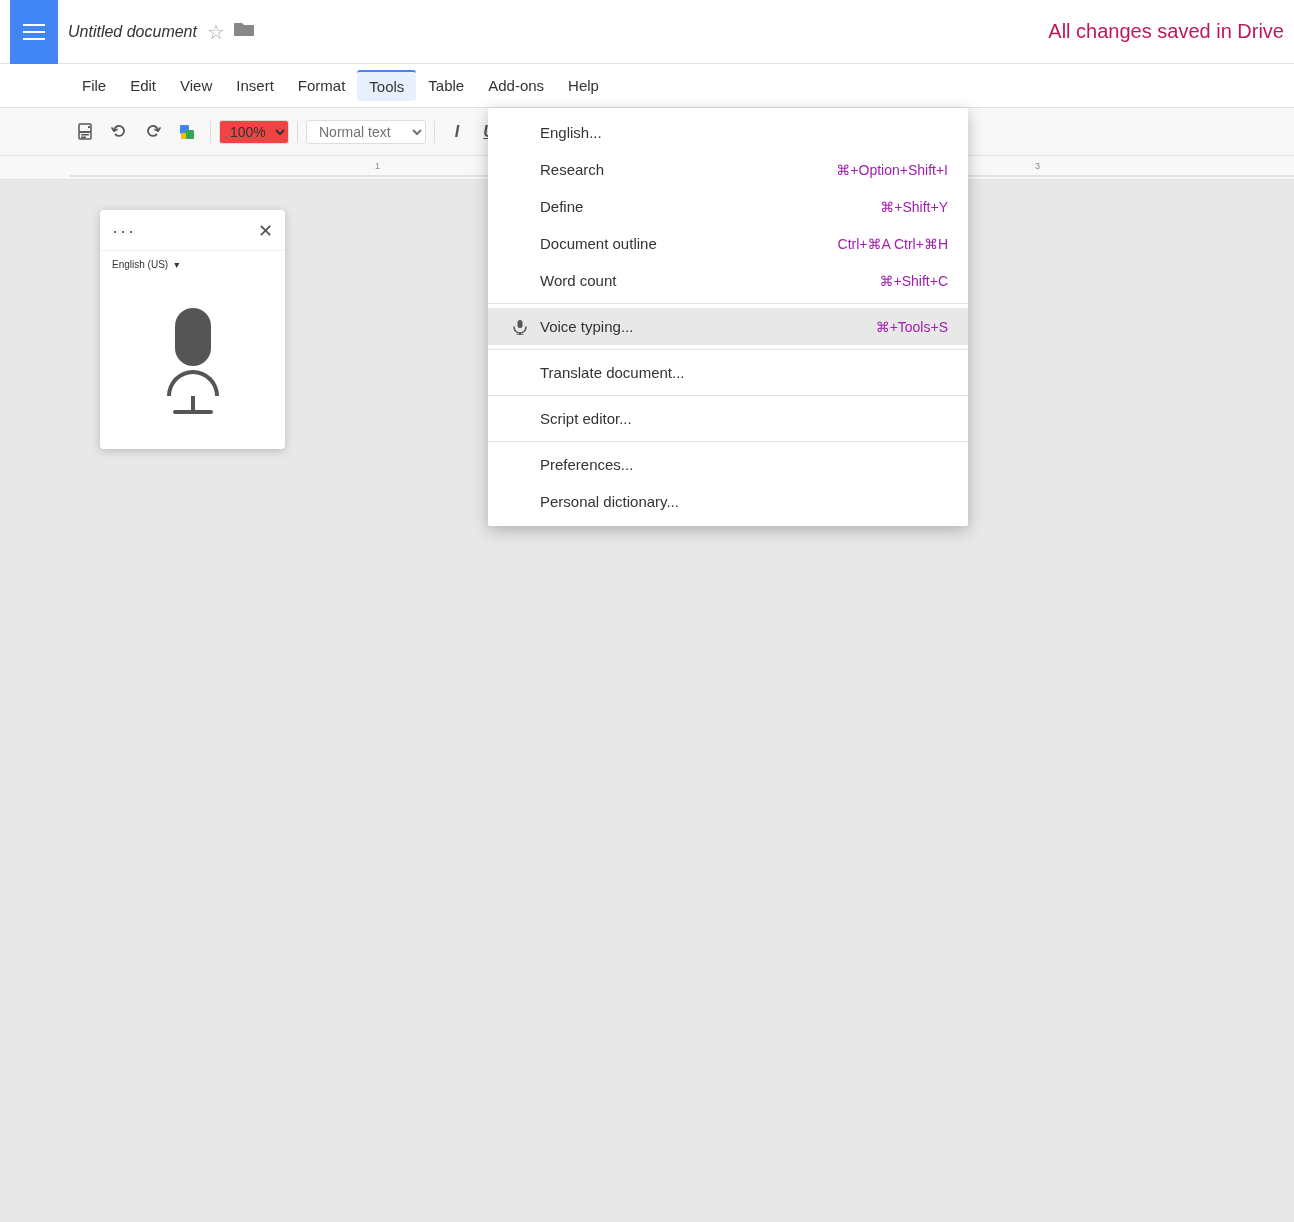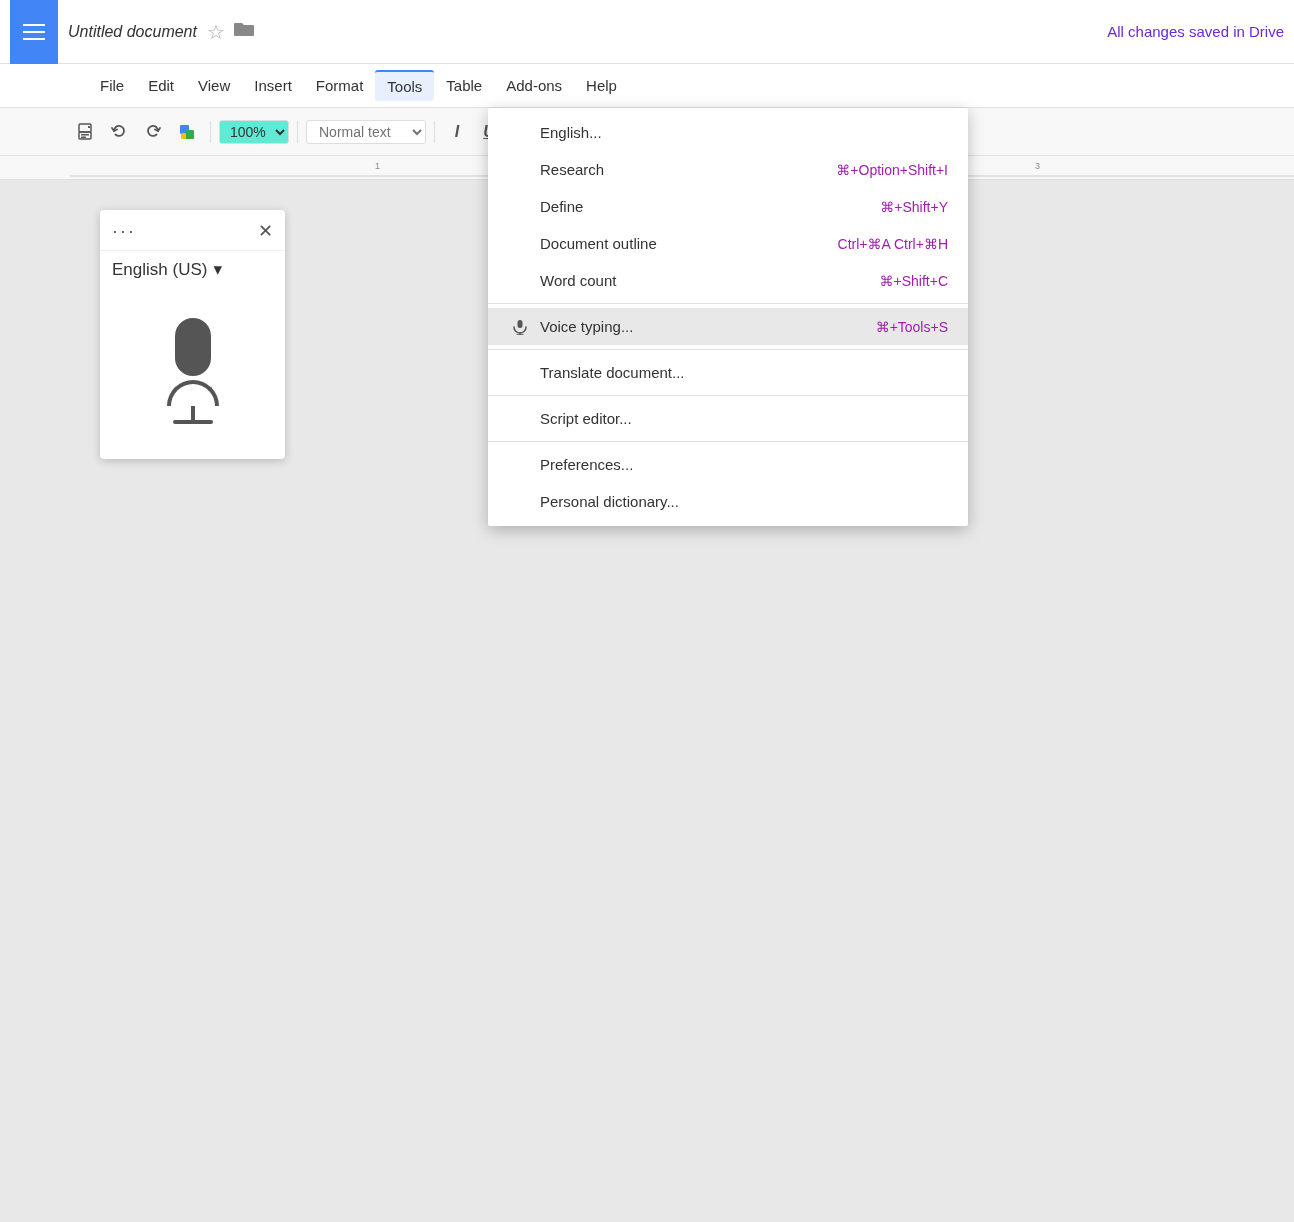--- a/index.html
+++ b/index.html
@@ -64,34 +64,34 @@
     }
 
     #folder-icon {
       font-size: 20px;
       color: #aaa;
       margin-right: 20px;
       cursor: pointer;
     }
 
     #saved-status {
-      color: #6d28d9;
-      font-size: 15px;
+      color: #be185d;
+      font-size: 20px;
       margin-left: auto;
       white-space: nowrap;
     }
 
     
     #menu-bar {
       display: flex;
       align-items: center;
       height: 44px;
       background: #fff;
       border-bottom: 1px solid #e0e0e0;
-      padding: 0 88px;
+      padding: 0 70px;
       position: relative;
       z-index: 10;
     }
 
     .menu-item {
       padding: 6px 12px;
       font-size: 15px;
       color: #333;
       cursor: pointer;
       border-radius: 3px;
@@ -137,21 +137,21 @@
       background: #ddd;
       margin: 0 4px;
     }
 
     #zoom-select {
       font-size: 14px;
       color: #333;
       border: 1px solid #ddd;
       border-radius: 3px;
       padding: 2px 6px;
-      background: #5eead4;
+      background: #ef4444;
       cursor: pointer;
     }
 
     #style-select {
       font-size: 14px;
       color: #737373;
       border: 1px solid #ddd;
       border-radius: 3px;
       padding: 2px 8px;
       background: #fff;
@@ -213,21 +213,21 @@
     #voice-close {
       font-size: 18px;
       color: #555;
       cursor: pointer;
     }
 
     #language-select {
       display: flex;
       align-items: center;
       padding: 8px 12px;
-      font-size: 17px;
+      font-size: 10px;
       color: #333;
       cursor: pointer;
       gap: 6px;
     }
 
     #mic-area {
       display: flex;
       align-items: center;
       justify-content: center;
       padding: 30px 0 35px;

